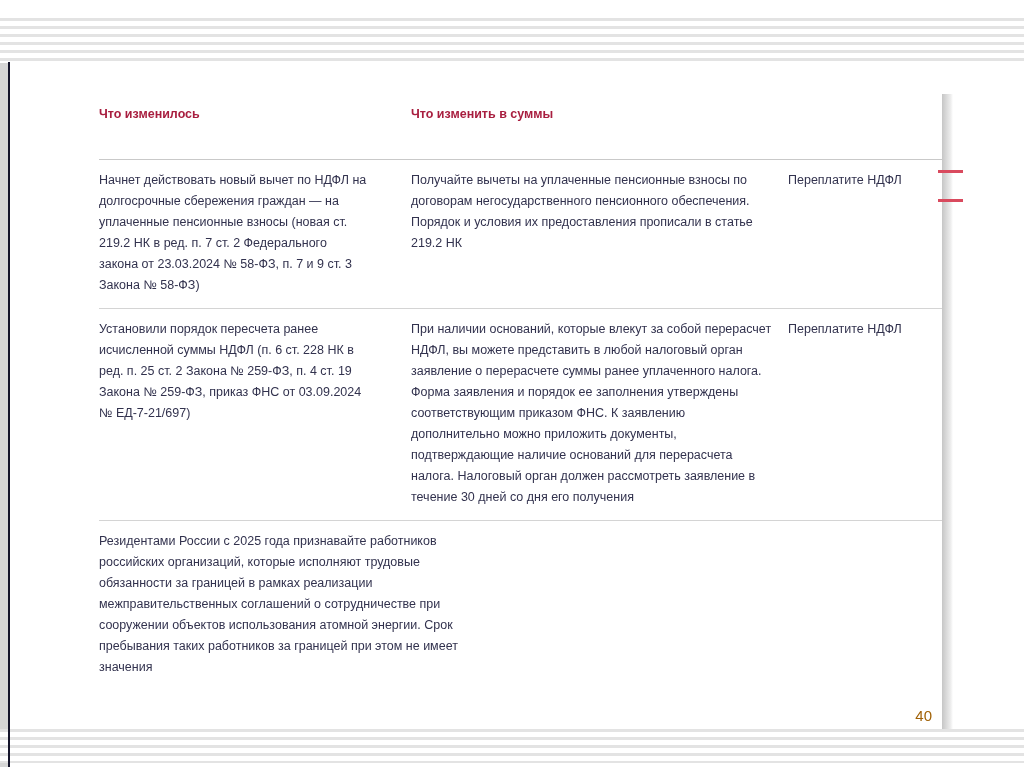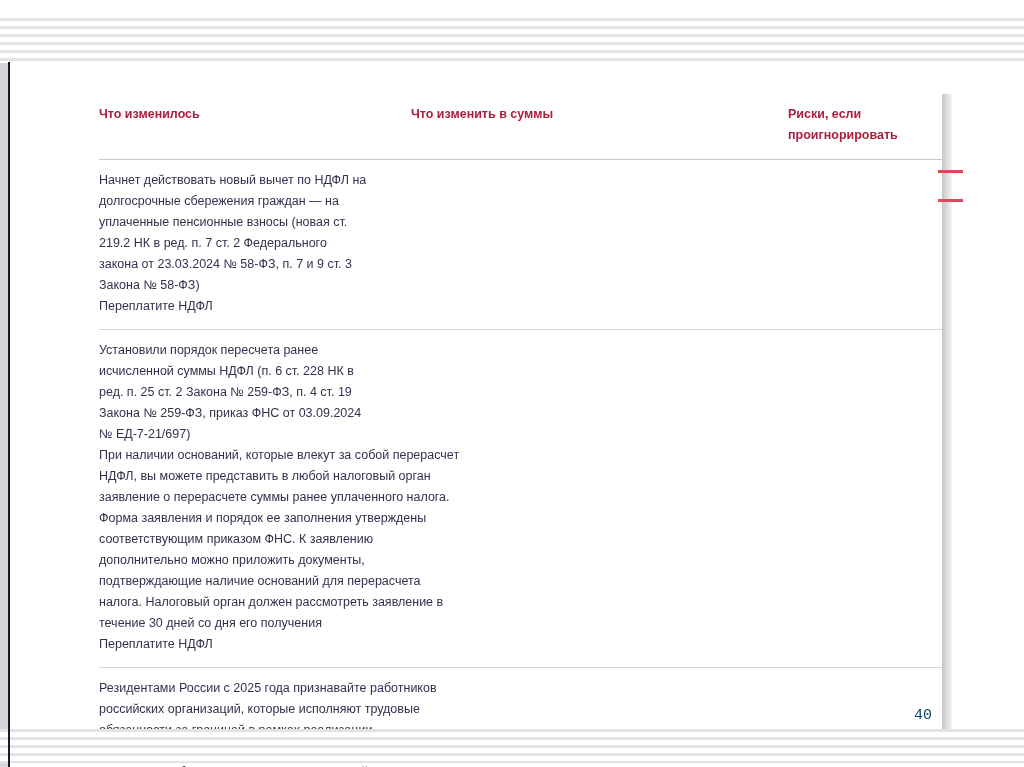--- a/index.html
+++ b/index.html
@@ -85,59 +85,57 @@
   .th {
     font-weight: bold;
     font-size: 14px;
     line-height: 19px;
     color: #a81e3f;
   }
   .row {
     display: flex;
     padding: 10px 0 12px;
     border-bottom: 1px solid #d4d4d4;
-    flex-direction: column;
   }
   .row.last { border-bottom: none; }
   .cell {
     font-size: 12.5px;
     line-height: 21px;
   }
   .c1 { width: 312px; padding-right: 42px; }
   .c2 { width: 377px; padding-right: 16px; }
   .c3 { width: 156px; }
 
   .page-number {
     position: absolute;
     right: 10px; bottom: 6px;
     font-size: 15px;
-    color: #0c4a6e;
-    font-family: Liberation Mono, monospace;
+    color: #a16207;
   }
 </style>
 </head>
 <body>
 
 <div class="slide">
 
   <div class="stripes top"></div>
   <div class="left-shade"></div>
   <div class="left-line"></div>
 
   <div class="panel">
     <div class="table">
 
       <div class="thead">
         <div class="cell c1 th">Что изменилось</div>
         <div class="cell c2 th">Что изменить в суммы</div>
-        <div class="cell c3 th">Риски, если проигнорировать</div>
       </div>
 
       <div class="row">
         <div class="cell c1">Начнет действовать новый вычет по НДФЛ на долгосрочные сбережения граждан — на уплаченные пенсионные взносы (новая ст. 219.2 НК в ред. п. 7 ст. 2 Федерального закона от 23.03.2024 № 58-ФЗ, п. 7 и 9 ст. 3 Закона № 58-ФЗ)</div>
+        <div class="cell c2">Получайте вычеты на уплаченные пенсионные взносы по договорам негосударственного пенсионного обеспечения. Порядок и условия их предоставления прописали в статье 219.2 НК</div>
         <div class="cell c3">Переплатите НДФЛ</div>
       </div>
 
       <div class="row">
         <div class="cell c1">Установили порядок пересчета ранее исчисленной суммы НДФЛ (п. 6 ст. 228 НК в ред. п. 25 ст. 2 Закона № 259-ФЗ, п. 4 ст. 19 Закона № 259-ФЗ, приказ ФНС от 03.09.2024 № ЕД-7-21/697)</div>
         <div class="cell c2">При наличии оснований, которые влекут за собой перерасчет НДФЛ, вы можете представить в любой налоговый орган заявление о перерасчете суммы ранее уплаченного налога. Форма заявления и порядок ее заполнения утверждены соответствующим приказом ФНС. К заявлению дополнительно можно приложить документы, подтверждающие наличие оснований для перерасчета налога. Налоговый орган должен рассмотреть заявление в течение 30 дней со дня его получения</div>
         <div class="cell c3">Переплатите НДФЛ</div>
       </div>
 
       <div class="row last">

